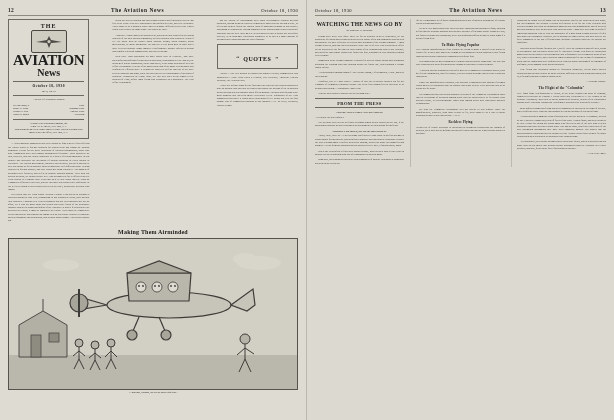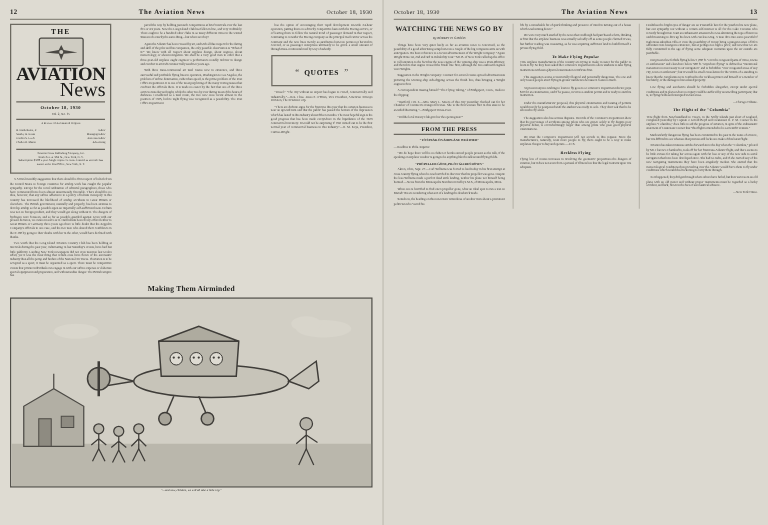--- a/index.html
+++ b/index.html
@@ -69,21 +69,21 @@
     display:flex;align-items:center;justify-content:center;
     background:#cfccc2;
   }
   .plate .logo svg{display:block;}
   .plate .title{
     font-size:15px;line-height:13px;font-weight:bold;
     letter-spacing:-0.3px;
     font-family:"Liberation Serif",serif;
   }
   .plate .title2{
-    font-size:16px;line-height:12px;font-weight:normal;letter-spacing:0px;text-align:right;
+    font-size:10px;line-height:12px;font-weight:bold;letter-spacing:0px;
   }
   .plate .rule{border-top:1px solid #6d6a61;margin:2.5px 0 2px 0;}
   .plate .date{font-size:3.6px;font-weight:bold;letter-spacing:.4px;}
   .plate .vol{font-size:2.6px;margin-top:1.5px;}
   .plate .small{font-size:2.2px;line-height:3px;margin-top:2px;}
   .plate .staff{font-size:2.2px;line-height:3.1px;margin-top:2.5px;}
   .plate .staffrow{display:flex;justify-content:space-between;}
   .plate .pub{
     font-size:2.3px;line-height:3.1px;margin-top:3px;
     border-top:1px solid #6d6a61;padding-top:2px;

